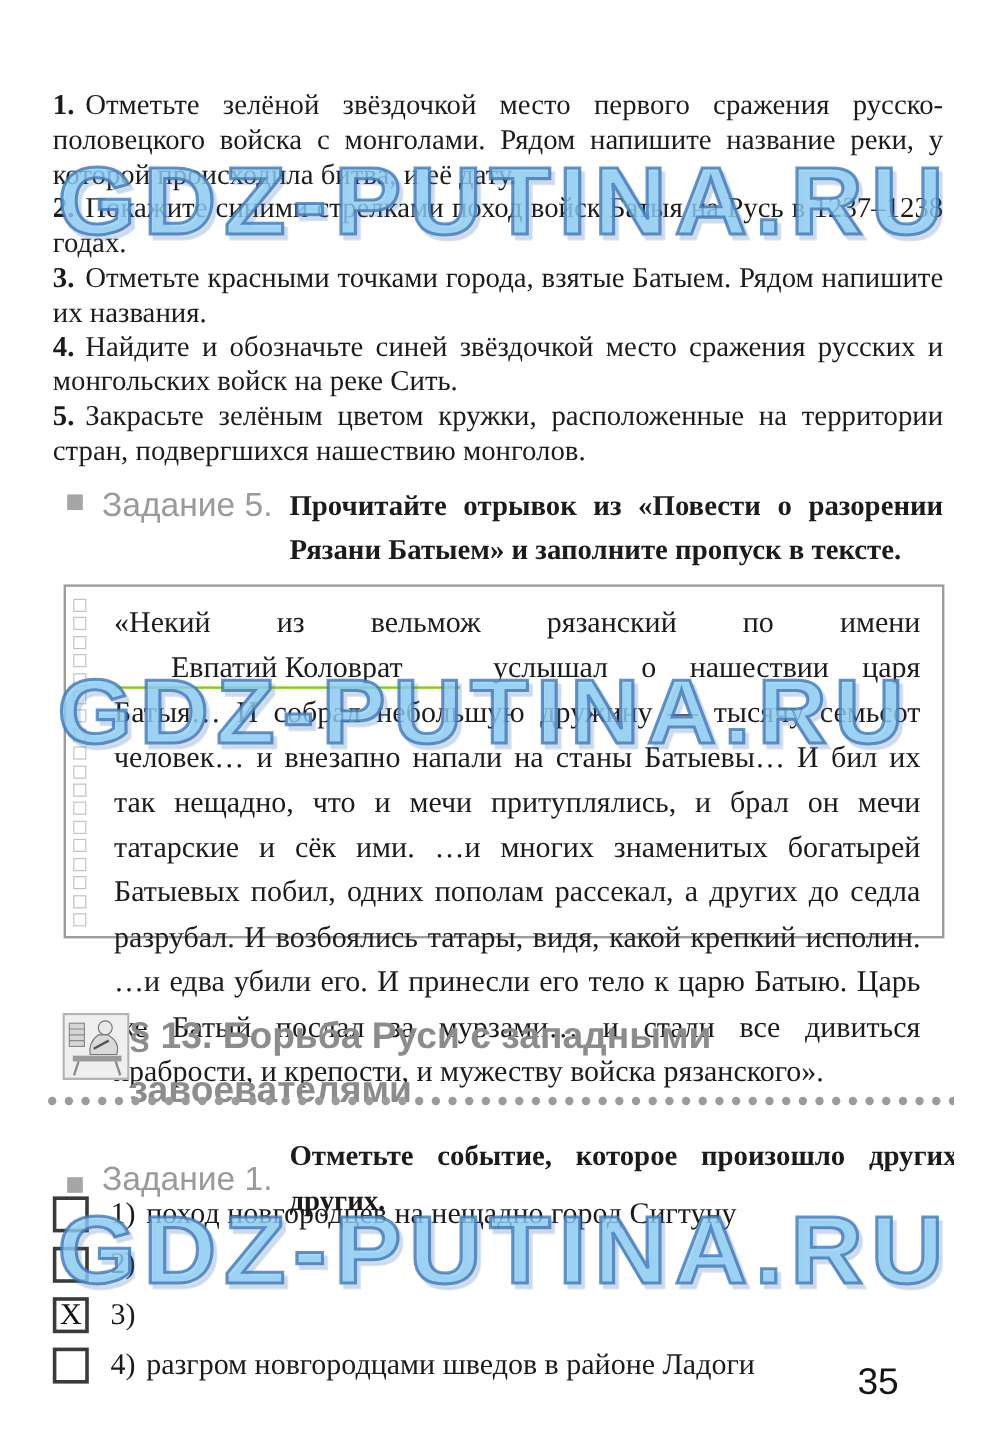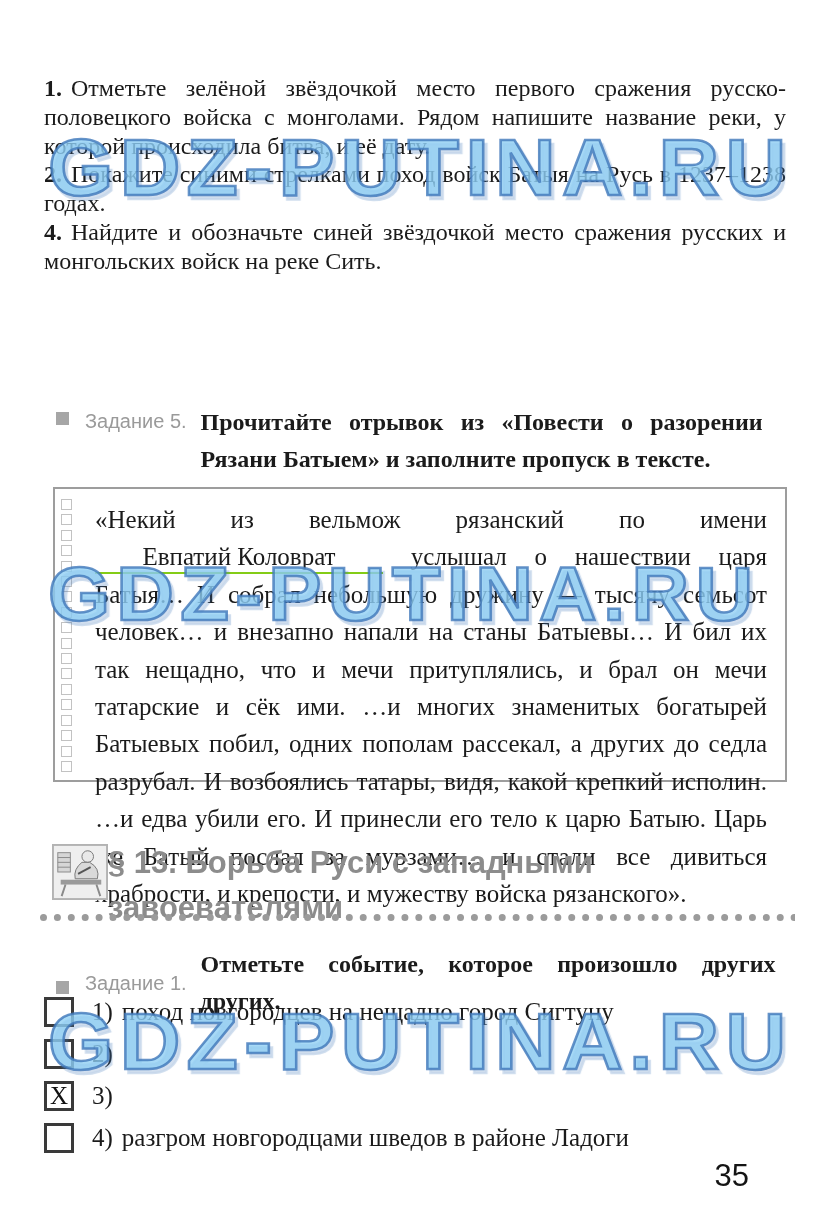--- a/index.html
+++ b/index.html
@@ -9,21 +9,21 @@
   }
   
   .tasks{position:absolute;top:74px;left:44px;width:742px;
     font-size:24px;line-height:28.8px;text-align:justify;}
   .tasks p{margin:0;}
   .task-num{font-weight:bold;margin-right:9px;}
   
   .task-head{position:absolute;left:56px;display:flex;align-items:flex-start;}
   .bullet{width:13px;height:13px;background:#a6a6a6;margin-top:8px;flex:0 0 auto;}
   .task-label{font-family:"Liberation Sans",sans-serif;color:#9a9a9a;
-    font-size:20px;line-height:34px;margin:0 14px 0 16px;white-space:nowrap;flex:0 0 auto;}
+    font-size:28px;line-height:34px;margin:0 14px 0 16px;white-space:nowrap;flex:0 0 auto;}
   .task-head .task-text{font-size:24px;line-height:37px;text-align:justify;font-weight:bold;}
   #task5-head{top:404px;width:730px;}
   #task5-head .task-text{width:562px;}
   #task1-head{top:946px;width:742px;align-items:center;}
   #task1-head .task-text{width:575px;}
   
   .quote-box{position:absolute;top:487px;left:53px;width:734px;height:295px;
     border:2px solid #9d9d9d;box-sizing:border-box;background:#fff;}
   .sq-col{position:absolute;top:10px;left:6px;bottom:8px;display:flex;
     flex-direction:column;justify-content:space-between;}
@@ -41,21 +41,21 @@
     border-top:7px dotted #9b9b9b;}
   
   .options{position:absolute;top:991px;left:44px;width:742px;}
   .opt-row{display:flex;align-items:center;height:42px;}
   .checkbox{width:30px;height:30px;border:3px solid #3a3a3a;box-sizing:border-box;
     margin-right:18px;flex:0 0 auto;display:flex;align-items:center;justify-content:center;
     font-size:25px;line-height:26px;color:#111;background:#fff;}
   .opt-num{margin-right:9px;}
   .opt-row,.opt-text{font-size:25px;}
   
-  .page-num{position:absolute;top:1158px;right:46px;
+  .page-num{position:absolute;top:1134px;right:46px;
     font-family:"Liberation Sans",sans-serif;font-size:31px;color:#141414;}
   
   .wm{position:absolute;left:48px;z-index:6;pointer-events:none;
     font-family:"Liberation Sans",sans-serif;font-weight:bold;font-size:80px;
     letter-spacing:6px;white-space:nowrap;
     color:rgba(142,206,243,0.78);
     -webkit-text-stroke:2.5px rgba(64,120,186,0.8);
     filter:drop-shadow(3px 4px 0 rgba(64,120,186,0.30));
     transform:scaleX(1.05);transform-origin:left top;}
   #wm1{top:122px;}
@@ -63,21 +63,23 @@
   #wm3{top:996px;}
 </style>
 </head>
 <body>
 
 <div class="page">
 
   <section class="tasks">
     <p><b class="task-num">1.</b><span>Отметьте зелёной звёздочкой место первого сражения русско-половецкого войска с монголами. Рядом напишите название реки, у которой происходила битва, и её дату.</span></p>
     <p><b class="task-num">2.</b><span>Покажите синими стрелками поход войск Батыя на Русь в 1237–1238 годах.</span></p>
+    <p><b class="task-num">3.</b><span>Отметьте красными точками города, взятые Батыем. Рядом напишите их названия.</span></p>
     <p><b class="task-num">4.</b><span>Найдите и обозначьте синей звёздочкой место сражения русских и монгольских войск на реке Сить.</span></p>
+    <p><b class="task-num">5.</b><span>Закрасьте зелёным цветом кружки, расположенные на территории стран, подвергшихся нашествию монголов.</span></p>
   </section>
 
   <div class="task-head" id="task5-head">
     <span class="bullet"></span>
     <span class="task-label">Задание 5.</span>
     <span class="task-text">Прочитайте отрывок из «Повести о разорении Рязани Батыем» и заполните пропуск в тексте.</span>
   </div>
 
   <div class="quote-box">
     <div class="sq-col">

